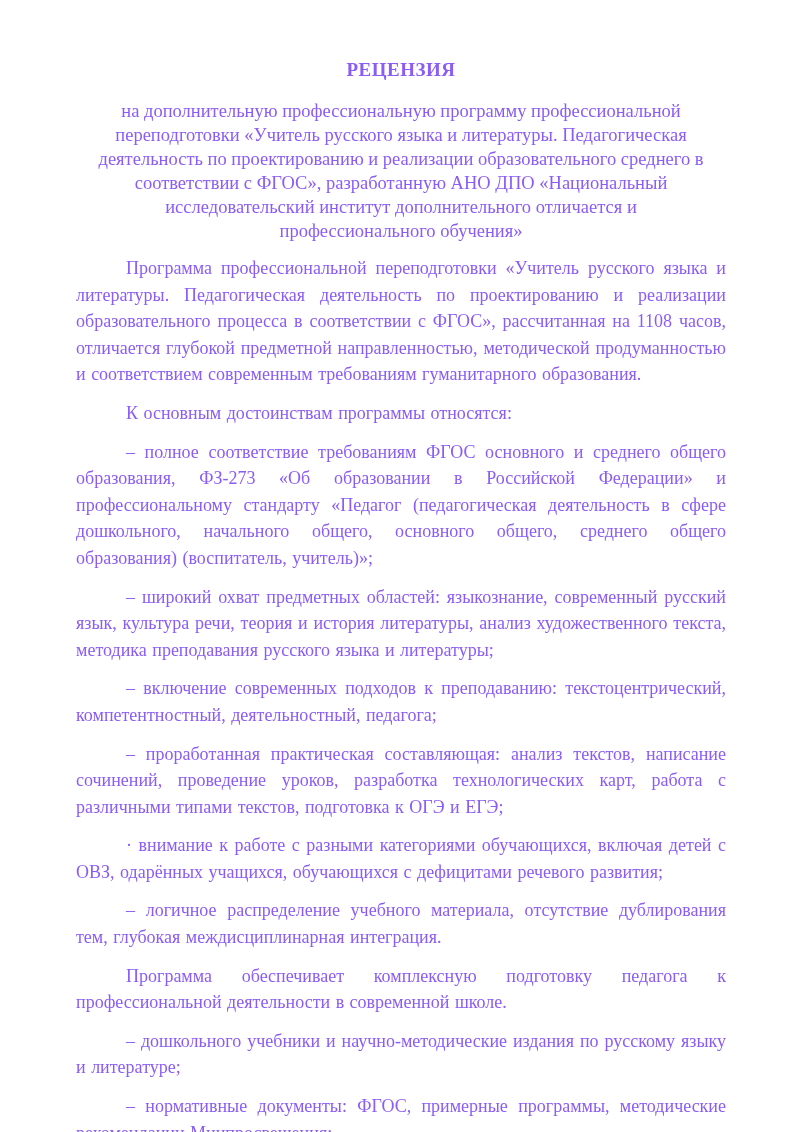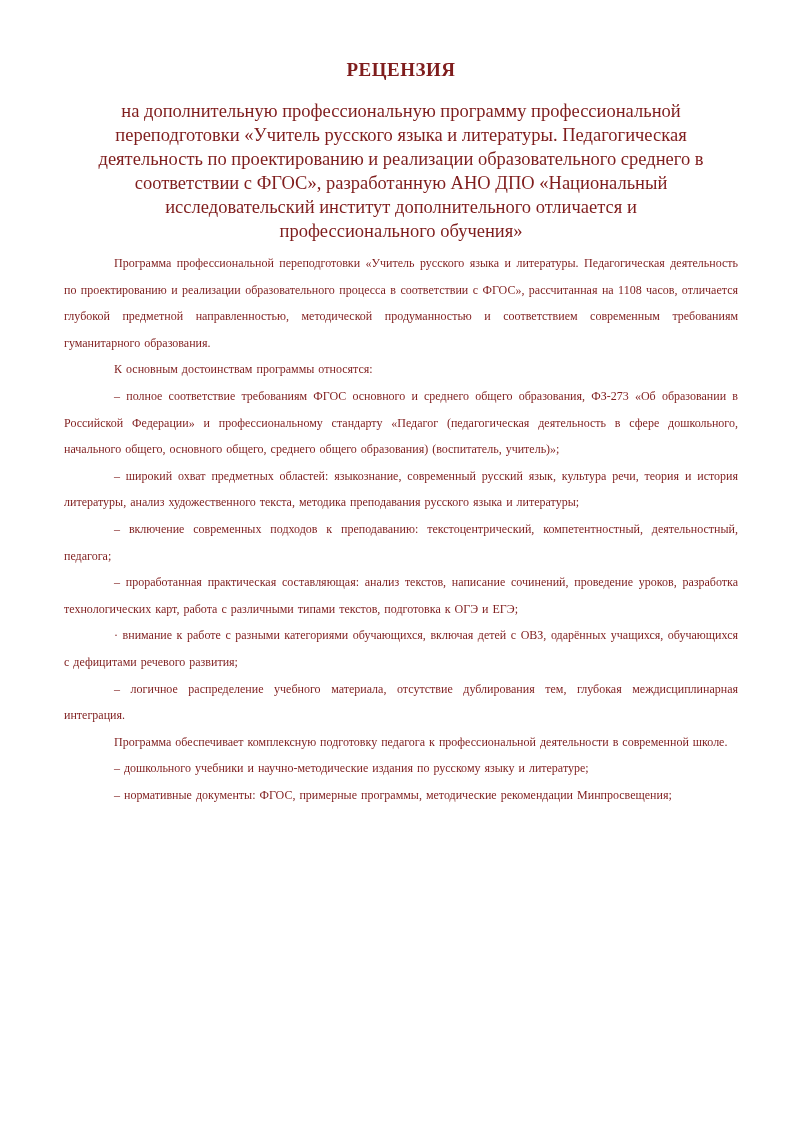--- a/index.html
+++ b/index.html
@@ -10,21 +10,21 @@
   .page {
     position: relative;
     width: 800px;
     height: 1132px;
     margin: 0 auto;
     background: #ffffff;
     overflow: hidden;
     box-sizing: border-box;
     padding: 58px 62px 0 64px;
     font-family: "Liberation Serif", "DejaVu Serif", serif;
-    color: #7f1d1d;
+    color: #8b5cf6;
   }
   .doc-title {
     text-align: center;
     font-weight: bold;
     font-size: 19px;
     line-height: 24px;
     letter-spacing: 0.5px;
     margin: 0 0 2px 0;
   }
   .doc-subtitle {
@@ -33,22 +33,22 @@
   .doc-subtitle .subtitle-line {
     text-align: center;
     font-size: 18.5px;
     line-height: 24px;
     white-space: nowrap;
   }
   .doc-body {
     margin-top: 7px;
   }
   .doc-body p {
-    margin: 0;
-    font-size: 12px;
+    margin: 12px;
+    font-size: 18px;
     line-height: 26.6px;
     text-align: justify;
     text-indent: 50px;
     word-spacing: 1px;
   }
 </style>
 </head>
 <body>
 
 <div class="page">

